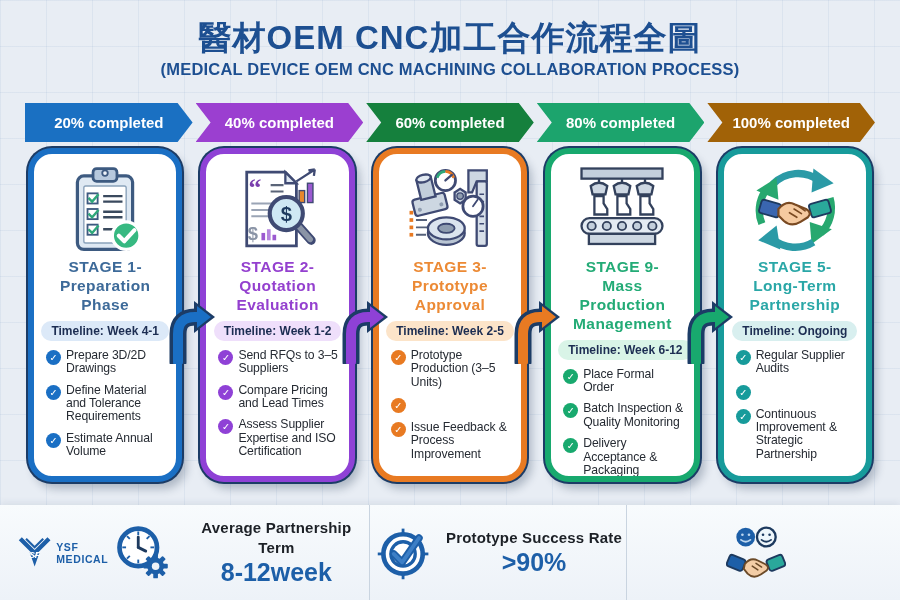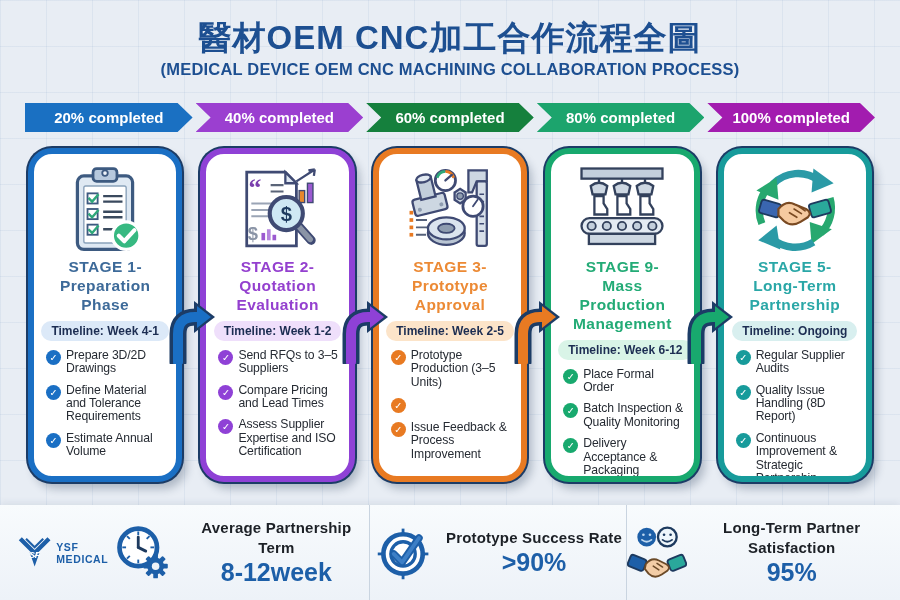--- a/index.html
+++ b/index.html
@@ -18,21 +18,21 @@
   }
   .title {
     position:absolute; top:16px; left:0; right:0; text-align:center;
     font-size:33px; font-weight:800; color:#1d4f91; letter-spacing:1px;
   }
   .subtitle {
     position:absolute; top:60px; left:0; right:0; text-align:center;
     font-size:16.5px; font-weight:700; color:#1d4f91; letter-spacing:.2px;
   }
   
-  .progress { position:absolute; left:25px; top:103px; width:850px; height:29px; display:flex; gap:3px; }
+  .progress { position:absolute; left:25px; top:103px; width:850px; height:39px; display:flex; gap:3px; }
   .seg {
     flex:1; color:#fff; font-weight:700; font-size:15px;
     display:flex; align-items:center; justify-content:center;
     clip-path:polygon(0 0, calc(100% - 15px) 0, 100% 50%, calc(100% - 15px) 100%, 0 100%, 15px 50%);
   }
   .seg:first-child { clip-path:polygon(0 0, calc(100% - 15px) 0, 100% 50%, calc(100% - 15px) 100%, 0 100%); }
   
   .cards { position:absolute; left:28px; top:148px; width:844px; height:334px; display:flex; gap:18px; }
   .card {
     flex:1; background:#fff; border:6px solid var(--c); border-radius:24px;
@@ -78,21 +78,21 @@
 <body>
 
 <div class="title">醫材OEM CNC加工合作流程全圖</div>
 <div class="subtitle">(MEDICAL DEVICE OEM CNC MACHINING COLLABORATION PROCESS)</div>
 
 <div class="progress">
   <div class="seg" style="background: rgb(26, 112, 194);">20% completed</div>
   <div class="seg" style="background: rgb(155, 63, 208);">40% completed</div>
   <div class="seg" style="background: #15803d; text-align: center;">60% completed</div>
   <div class="seg" style="background: rgb(28, 164, 109);">80% completed</div>
-  <div class="seg" style="background: #a21caf;">100% completed</div>
+  <div class="seg" style="background: #a16207;">100% completed</div>
 </div>
 
 <div class="cards" id="cards">
   <svg class="flow-arrow a1" viewBox="0 0 48 66">
       <path d="M11 64 V36 Q11 19 28 19 H31" fill="none" stroke="#1c3c66" stroke-width="17" stroke-linecap="round"></path>
       <polygon points="27,3 48,19 27,35" fill="#1c3c66"></polygon>
       <path d="M11 64 V36 Q11 19 28 19 H31" fill="none" stroke="#1a6fc4" stroke-width="10" stroke-linecap="round"></path>
       <polygon points="30,8 44,19 30,30" fill="#1a6fc4"></polygon>
     </svg>
   <svg class="flow-arrow a2" viewBox="0 0 48 66">
@@ -337,21 +337,20 @@
     <div class="stage-name">Long-Term Partnership</div>
     <div><span class="pill">Timeline: Ongoing</span></div>
     <div class="items">
   <div class="item">
     <span class="chk">✓</span>
     <span class="itxt">Regular Supplier Audits</span>
   </div>
 
   <div class="item">
     <span class="chk">✓</span>
-    <span class="itxt">Quality Issue Handling (8D Report)</span>
   </div>
 
   <div class="item">
     <span class="chk">✓</span>
     <span class="itxt">Continuous Improvement &amp; Strategic Partnership</span>
   </div>
 </div>
   </div>
 </div>
 
@@ -420,19 +419,15 @@
           <circle cx="24.5" cy="12.5" r="1.4" fill="#bcd6ef"></circle>
         <circle cx="43" cy="15" r="10" fill="#eef6fb" stroke="#1d3a5f" stroke-width="2.5"></circle>
         <path d="M38 18 q5 4 10 0" stroke="#1d3a5f" stroke-width="2" fill="none" stroke-linecap="round"></path>
         <circle cx="39.5" cy="12.5" r="1.4" fill="#1d3a5f"></circle>
           <circle cx="46.5" cy="12.5" r="1.4" fill="#1d3a5f"></circle>
         <rect x="2" y="36" width="18" height="13" rx="3" transform="rotate(22 11 42)" fill="#1d5fa8" stroke="#1d3a5f" stroke-width="2"></rect>
         <rect x="44" y="36" width="18" height="13" rx="3" transform="rotate(-22 53 42)" fill="#2aa89b" stroke="#1d3a5f" stroke-width="2"></rect>
         <path d="M20 44 q6 -8 14 -4 l8 4 q5 3 1 7 l-6 4 q-8 5 -14 -1 l-4 -5 z" fill="#f3cda6" stroke="#6b4a28" stroke-width="2" stroke-linejoin="round"></path>
         <path d="M28 46 l6 4 M32 43 l6 4" stroke="#6b4a28" stroke-width="1.6" fill="none" stroke-linecap="round"></path>
       </svg>
-      <div class="stat-text">
-        <div class="stat-label">Long-Term Partner Satisfaction</div>
-        <div class="stat-value">95%</div>
-      </div>
     </div>
   </div>
 </div>
 
 </body></html>

